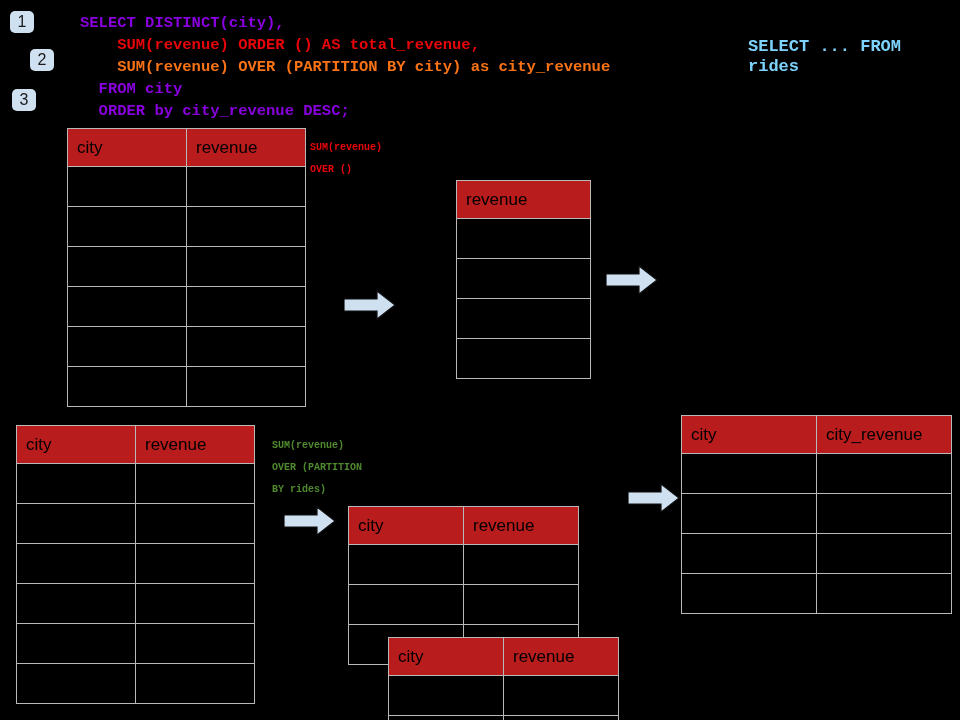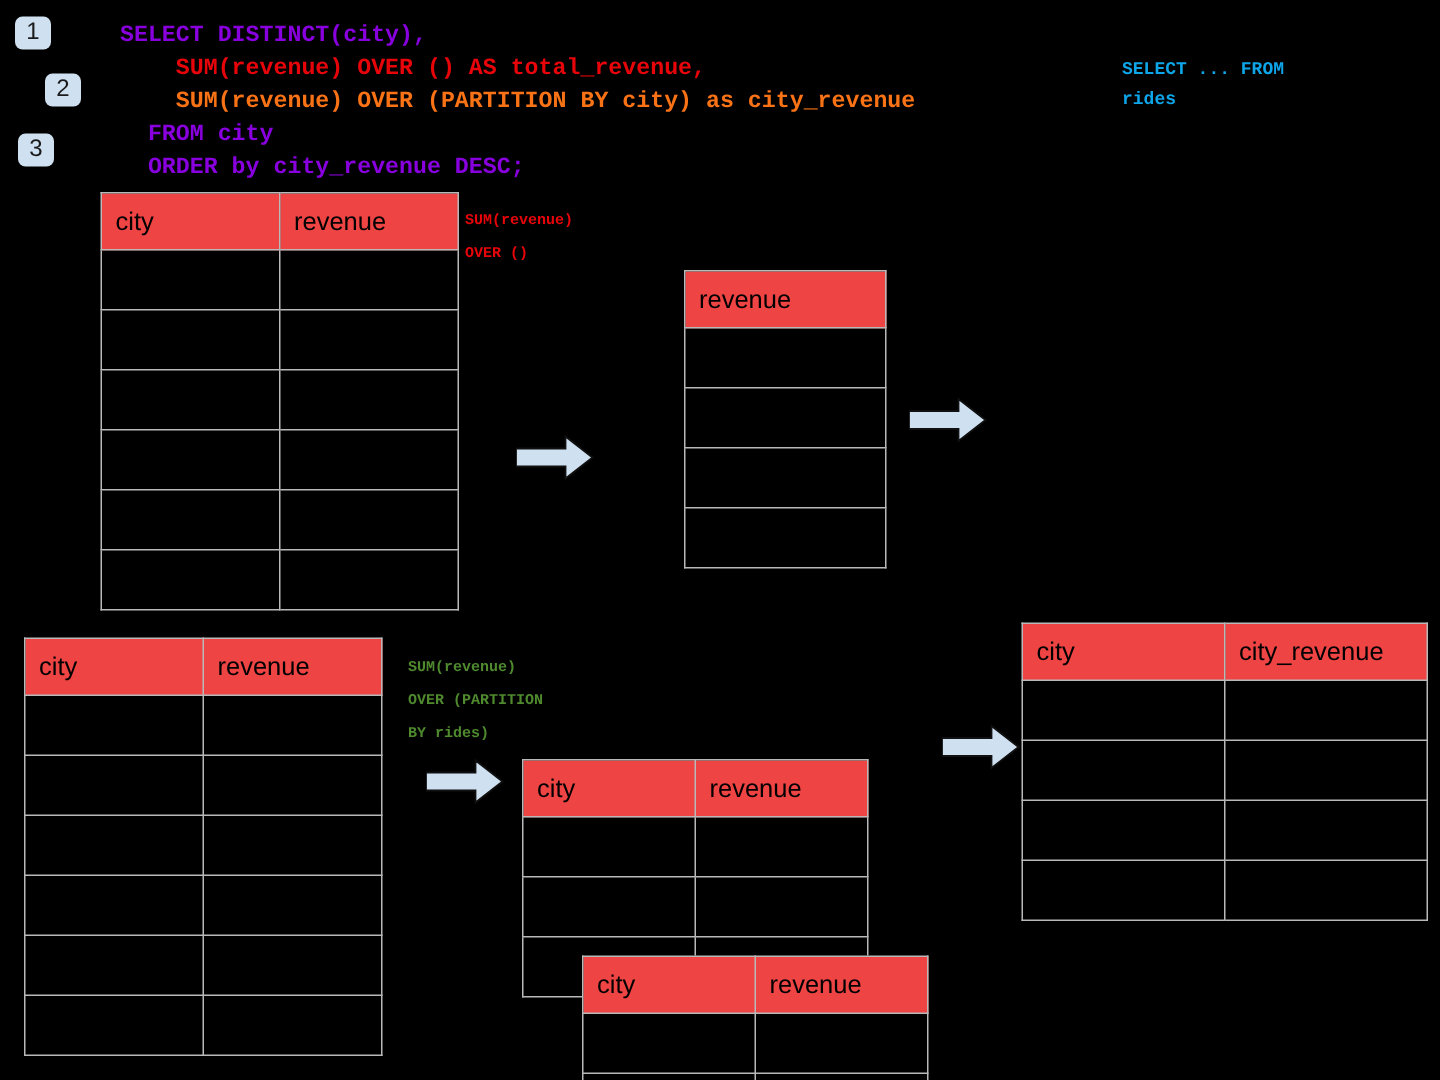--- a/index.html
+++ b/index.html
@@ -16,54 +16,54 @@
 
   
   .code{position:absolute;font-family:"Liberation Mono",monospace;
         font-size:15.5px;line-height:22px;white-space:pre;font-weight:bold;
         letter-spacing:0px;text-align:right;}
   .c-purple{color:#8800dd;}
   .c-red{color:#e8050a;}
   .c-green{color:#f97316;}
 
   .side-note{position:absolute;font-family:"Liberation Mono",monospace;
-             font-size:12px;line-height:19px;white-space:pre;font-weight:bold;
-             color:#0ea5e9;}
+             font-size:17px;line-height:19px;white-space:pre;font-weight:bold;
+             color:#7dd3fc;}
 
   
   .anno{position:absolute;font-family:"Liberation Mono",monospace;
         font-size:10px;line-height:22px;white-space:pre;font-weight:bold;}
   .anno.red{color:#e8050a;}
   .anno.green{color:#4f8a2e;}
 
   
   .tbl{position:absolute;border-collapse:collapse;table-layout:fixed;
        background:#000;}
   .tbl td,.tbl th{border:1px solid #b9b9b9;padding:0;margin:0;
                   background:#000;}
-  .tbl th{background:#ef4444;color:#000;font-weight:normal;
+  .tbl th{background:#b91c1c;color:#000;font-weight:normal;
           font-size:17px;text-align:left;
           padding:0 0 0 9px;height:37px;
           font-family:"Liberation Sans",sans-serif;}
   .tbl td{height:39px;}
 
   
   .arrow{position:absolute;}
 </style>
 </head>
 <body>
 
 <div id="stage">
 
   <div class="badge" style="left:10px;top:11px;">1</div>
   <div class="badge" style="left:30px;top:49px;">2</div>
   <div class="badge" style="left:12px;top:89px;">3</div>
 
   <div class="code c-purple" style="left:80px;top:12px;">SELECT DISTINCT(city),</div>
-  <div class="code c-red" style="left:80px;top:34px;">    SUM(revenue) OVER () AS total_revenue,</div>
+  <div class="code c-red" style="left:80px;top:34px;">    SUM(revenue) ORDER () AS total_revenue,</div>
   <div class="code c-green" style="left:80px;top:56px;">    SUM(revenue) OVER (PARTITION BY city) as city_revenue</div>
   <div class="code c-purple" style="left:80px;top:78px;">  FROM city</div>
   <div class="code c-purple" style="left:80px;top:100px;">  ORDER by city_revenue DESC;</div>
 
   <div class="side-note" style="left:748px;top:37px;">SELECT ... FROM</div>
   <div class="side-note" style="left:748px;top:57px;">rides</div>
 
   <div class="anno red" style="left:310px;top:137px;">SUM(revenue)</div>
   <div class="anno red" style="left:310px;top:159px;">OVER ()</div>
 

